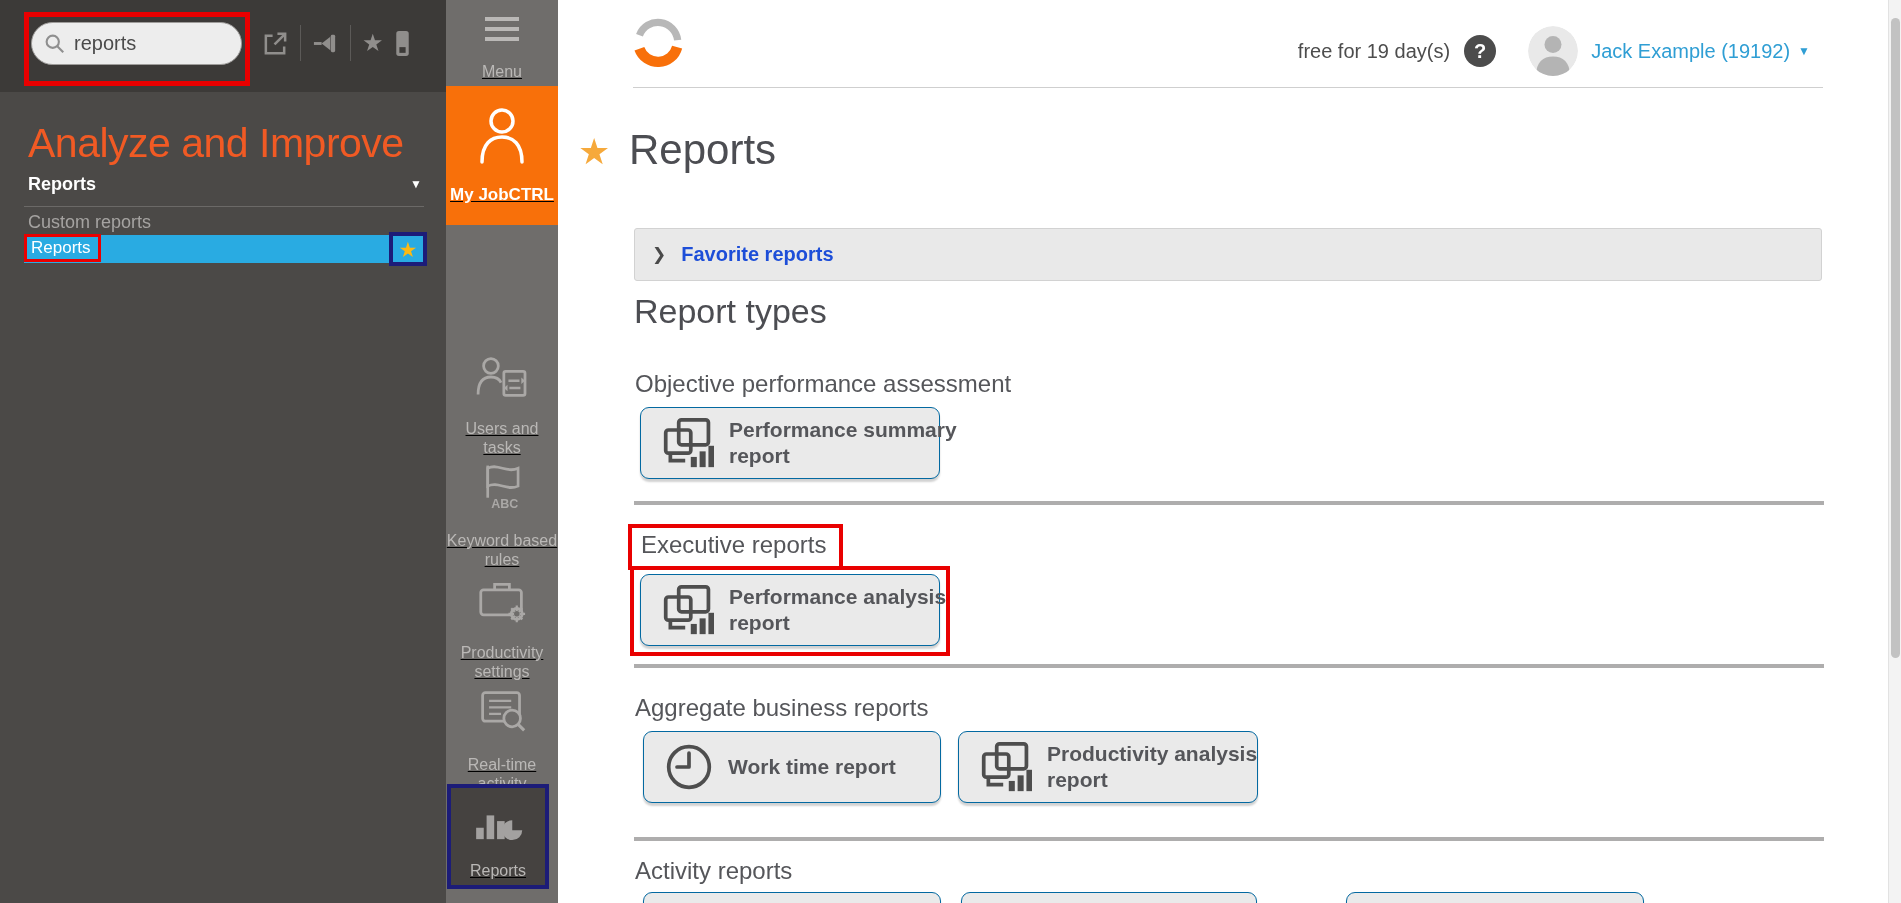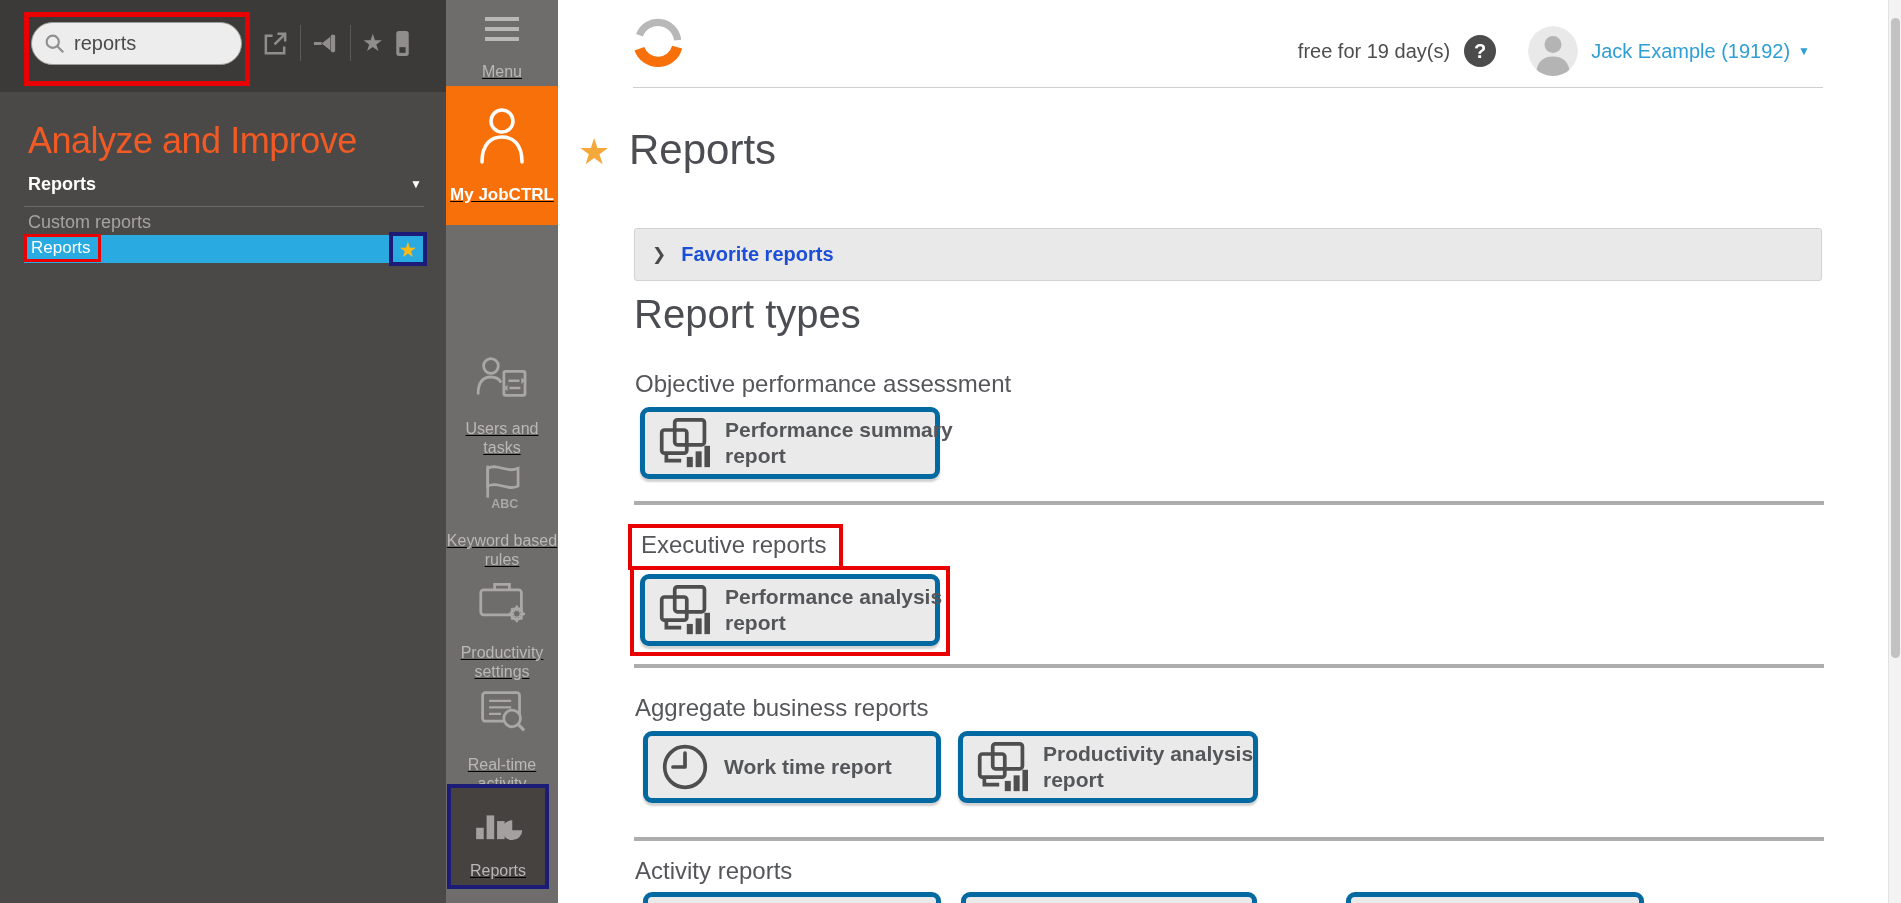--- a/index.html
+++ b/index.html
@@ -13,21 +13,21 @@
                padding-left:12px;gap:9px;box-sizing:border-box;}
   .search-pill span{font-size:20px;color:#4b4b4b;}
   .annotation-red{position:absolute;border:5px solid #e90000;pointer-events:none;box-sizing:border-box;}
   .box-search{left:24px;top:12px;width:226px;height:74px;}
   .topbar-icons{position:absolute;left:262px;top:0;height:86px;display:flex;align-items:center;gap:11px;}
   .tb-sep{width:1px;height:36px;background:#5c5a58;}
   .tb-star{font-size:24px;color:#908e8c;line-height:1;}
 
   
   .sidebar{position:absolute;left:0;top:92px;width:446px;height:811px;background:#4b4947;}
-  .sidebar-title{position:absolute;left:28px;top:28px;font-size:36px;font-weight:300;
+  .sidebar-title{position:absolute;left:28px;top:28px;font-size:41px;font-weight:300;
                  color:#f15a24;letter-spacing:-0.5px;}
   .sidebar-dropdown{position:absolute;left:28px;top:82px;width:396px;color:#fff;
                     font-size:18px;font-weight:bold;cursor:pointer;}
   .sidebar-dropdown .caret{position:absolute;right:2px;top:3px;font-size:12px;color:#fff;}
   .sidebar-divider{position:absolute;left:24px;top:114px;width:400px;height:1px;background:#6b6967;}
   .sidebar-item-dim{position:absolute;left:28px;top:120px;font-size:18px;color:#a5a3a1;cursor:pointer;}
   .sidebar-selected{position:absolute;left:24px;top:143px;width:402px;height:28px;background:#29abe2;}
   .sidebar-selected .red-outline{display:inline-block;border:3px solid #e90000;color:#ffffff;
        font-size:17px;line-height:21px;padding:0 7px 1px 4px;margin-top:-1px;}
   .fav-star-box{position:absolute;right:-1px;top:-3px;width:30px;height:26px;background:#29abe2;
@@ -60,27 +60,27 @@
 
   .page-star{position:absolute;left:20px;top:134px;font-size:36px;color:#f6a93b;line-height:1;}
   .page-title{position:absolute;left:71px;top:126px;font-size:42px;font-weight:300;color:#4c4d52;margin:0;}
 
   .fav-bar{position:absolute;left:76px;top:228px;width:1188px;height:53px;background:#e9e9e9;
            border:1px solid #d2d2d2;border-radius:3px;display:flex;align-items:center;
            padding-left:17px;gap:15px;box-sizing:border-box;cursor:pointer;}
   .fav-bar .chev{font-size:17px;font-weight:bold;color:#4a4a4a;}
   .fav-bar .lbl{font-size:20px;font-weight:bold;color:#1d4ed8;}
 
-  .section-title{position:absolute;left:76px;top:292px;font-size:40px;font-weight:300;color:#4c4d52;}
+  .section-title{position:absolute;left:76px;top:292px;font-size:34px;font-weight:300;color:#4c4d52;}
   .group-heading{position:absolute;font-size:24px;color:#55565a;}
   .h-divider{position:absolute;left:76px;width:1190px;height:4px;background:#aeadad;}
 
-  .card{position:absolute;width:300px;height:72px;background:#eaeaea;border:5px solid #0369a1;
+  .card{position:absolute;width:300px;height:72px;background:#eaeaea;border:1px solid #0369a1;
         border-radius:9px;box-shadow:0 3px 2px rgba(0,0,0,0.18);display:flex;align-items:center;
-        padding-left:13px;gap:15px;box-sizing:border-box;cursor:pointer;}
+        padding-left:21px;gap:15px;box-sizing:border-box;cursor:pointer;}
   .card-icon{width:52px;height:52px;flex:0 0 auto;}
   .card-icon.small{width:48px;height:48px;}
   .card-label span{display:block;font-size:21px;font-weight:bold;color:#55565a;
                    line-height:1.22;white-space:nowrap;}
   .red-wrap-heading{position:absolute;left:70px;top:524px;border:4px solid #e90000;
                     padding:3px 13px 7px 9px;}
   .red-wrap-heading div{position:static;}
   .red-wrap-card{position:absolute;left:72px;top:566px;border:4px solid #e90000;padding:4px 6px 6px 6px;}
   .red-wrap-card .card{position:static;}
 

